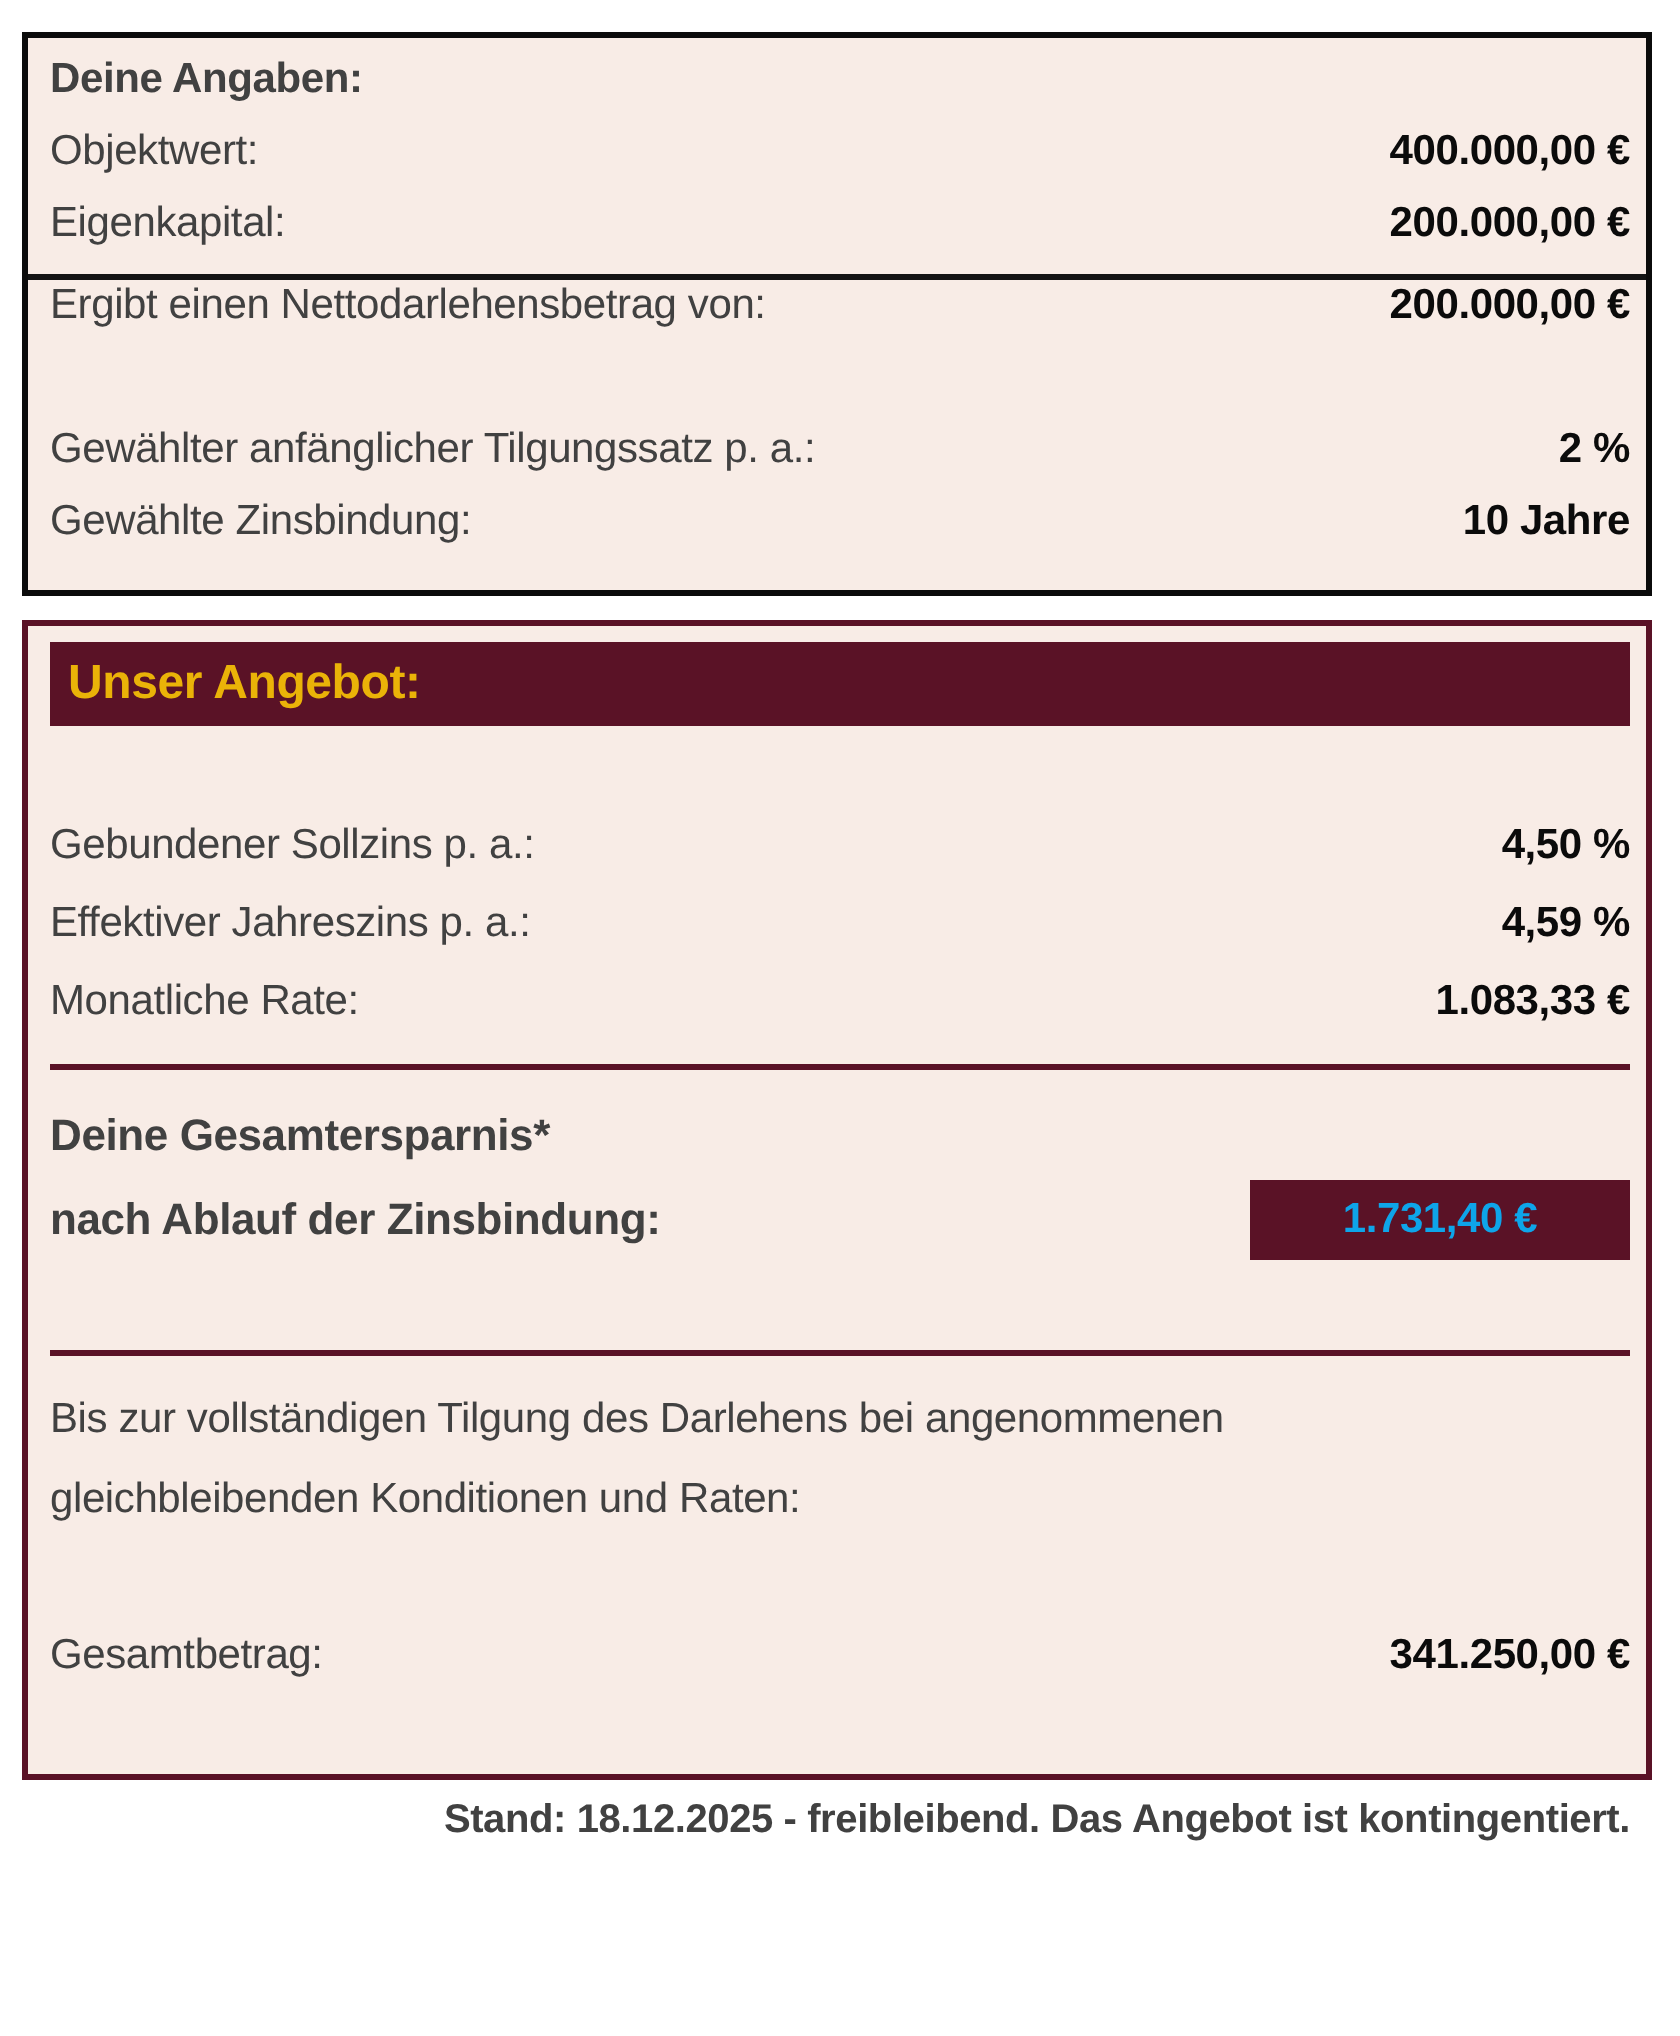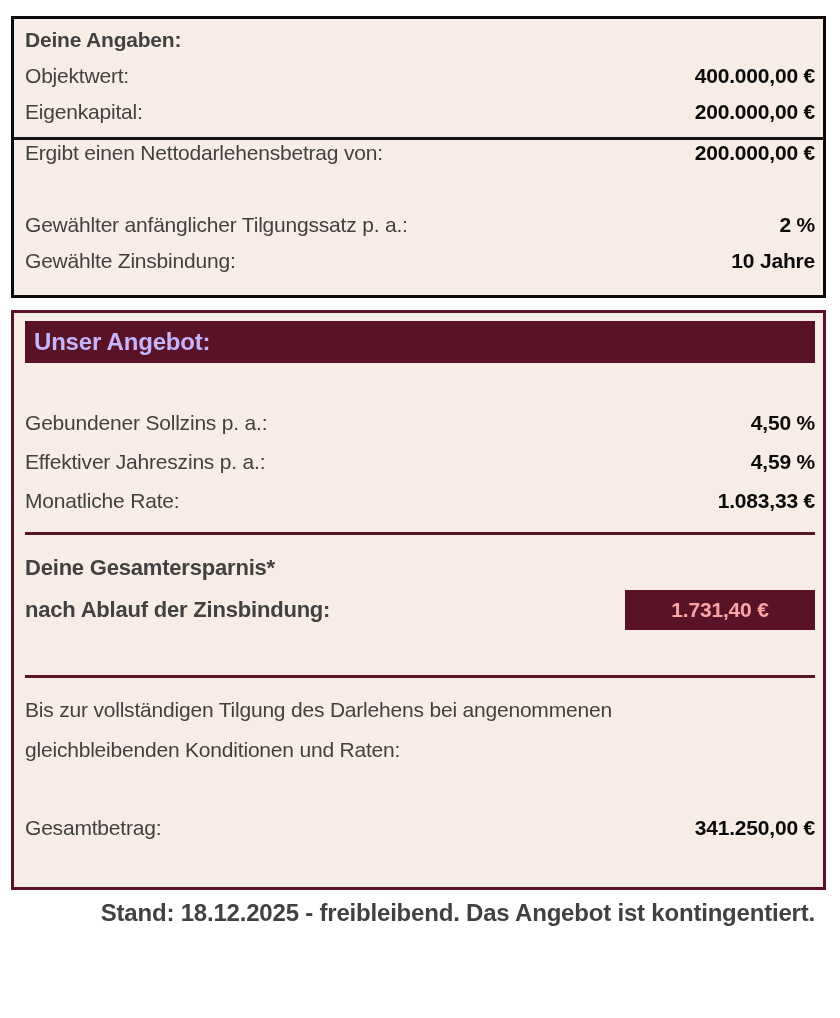--- a/index.html
+++ b/index.html
@@ -43,21 +43,21 @@
   .offer-box{
     margin-top:12px;
     border:3px solid var(--maroon);
     padding:8px 8px 0 11px;
   }
   .offer-header{
     background:var(--maroon);
     height:42px;
     display:flex;align-items:center;
     padding-left:9px;
-    color:#c4b5fd;font-size:24px;font-weight:bold;
+    color:#eab308;font-size:24px;font-weight:bold;
   }
   .spacer40{height:40px;}
   .spacer38{height:38px;}
   .row39{
     height:39px;
     display:flex;justify-content:space-between;align-items:center;
     font-size:21px;color:var(--label);white-space:nowrap;
   }
   .row39 .value{font-weight:bold;color:var(--value);}
   .divider{
@@ -66,37 +66,37 @@
     margin:12px 0 12px 0;
   }
   .divider-2{margin-top:44px;}
   .savings-line{
     height:42px;
     display:flex;justify-content:space-between;align-items:center;
     font-size:22px;font-weight:bold;color:var(--label);white-space:nowrap;
   }
   .badge{
     background:var(--maroon);
-    color:#fca5a5;
+    color:#0ea5e9;
     min-width:190px;height:40px;
     box-sizing:border-box;
     display:flex;align-items:center;justify-content:center;
     font-size:21px;font-weight:bold;
   }
   .note-line{
     height:40px;
     display:flex;align-items:center;
     font-size:21px;color:var(--label);white-space:nowrap;
   }
   .bottom-pad{height:40px;}
   .footer{
     margin-top:9px;
     padding-right:25px;
     text-align:right;
-    font-size:24px;font-weight:bold;color:var(--label);
+    font-size:20px;font-weight:bold;color:var(--label);
     white-space:nowrap;
   }
 </style>
 </head>
 <body>
 
 <div class="box inputs-box">
   <div class="row">
     <span class="bold-label">Deine Angaben:</span>
   </div>

